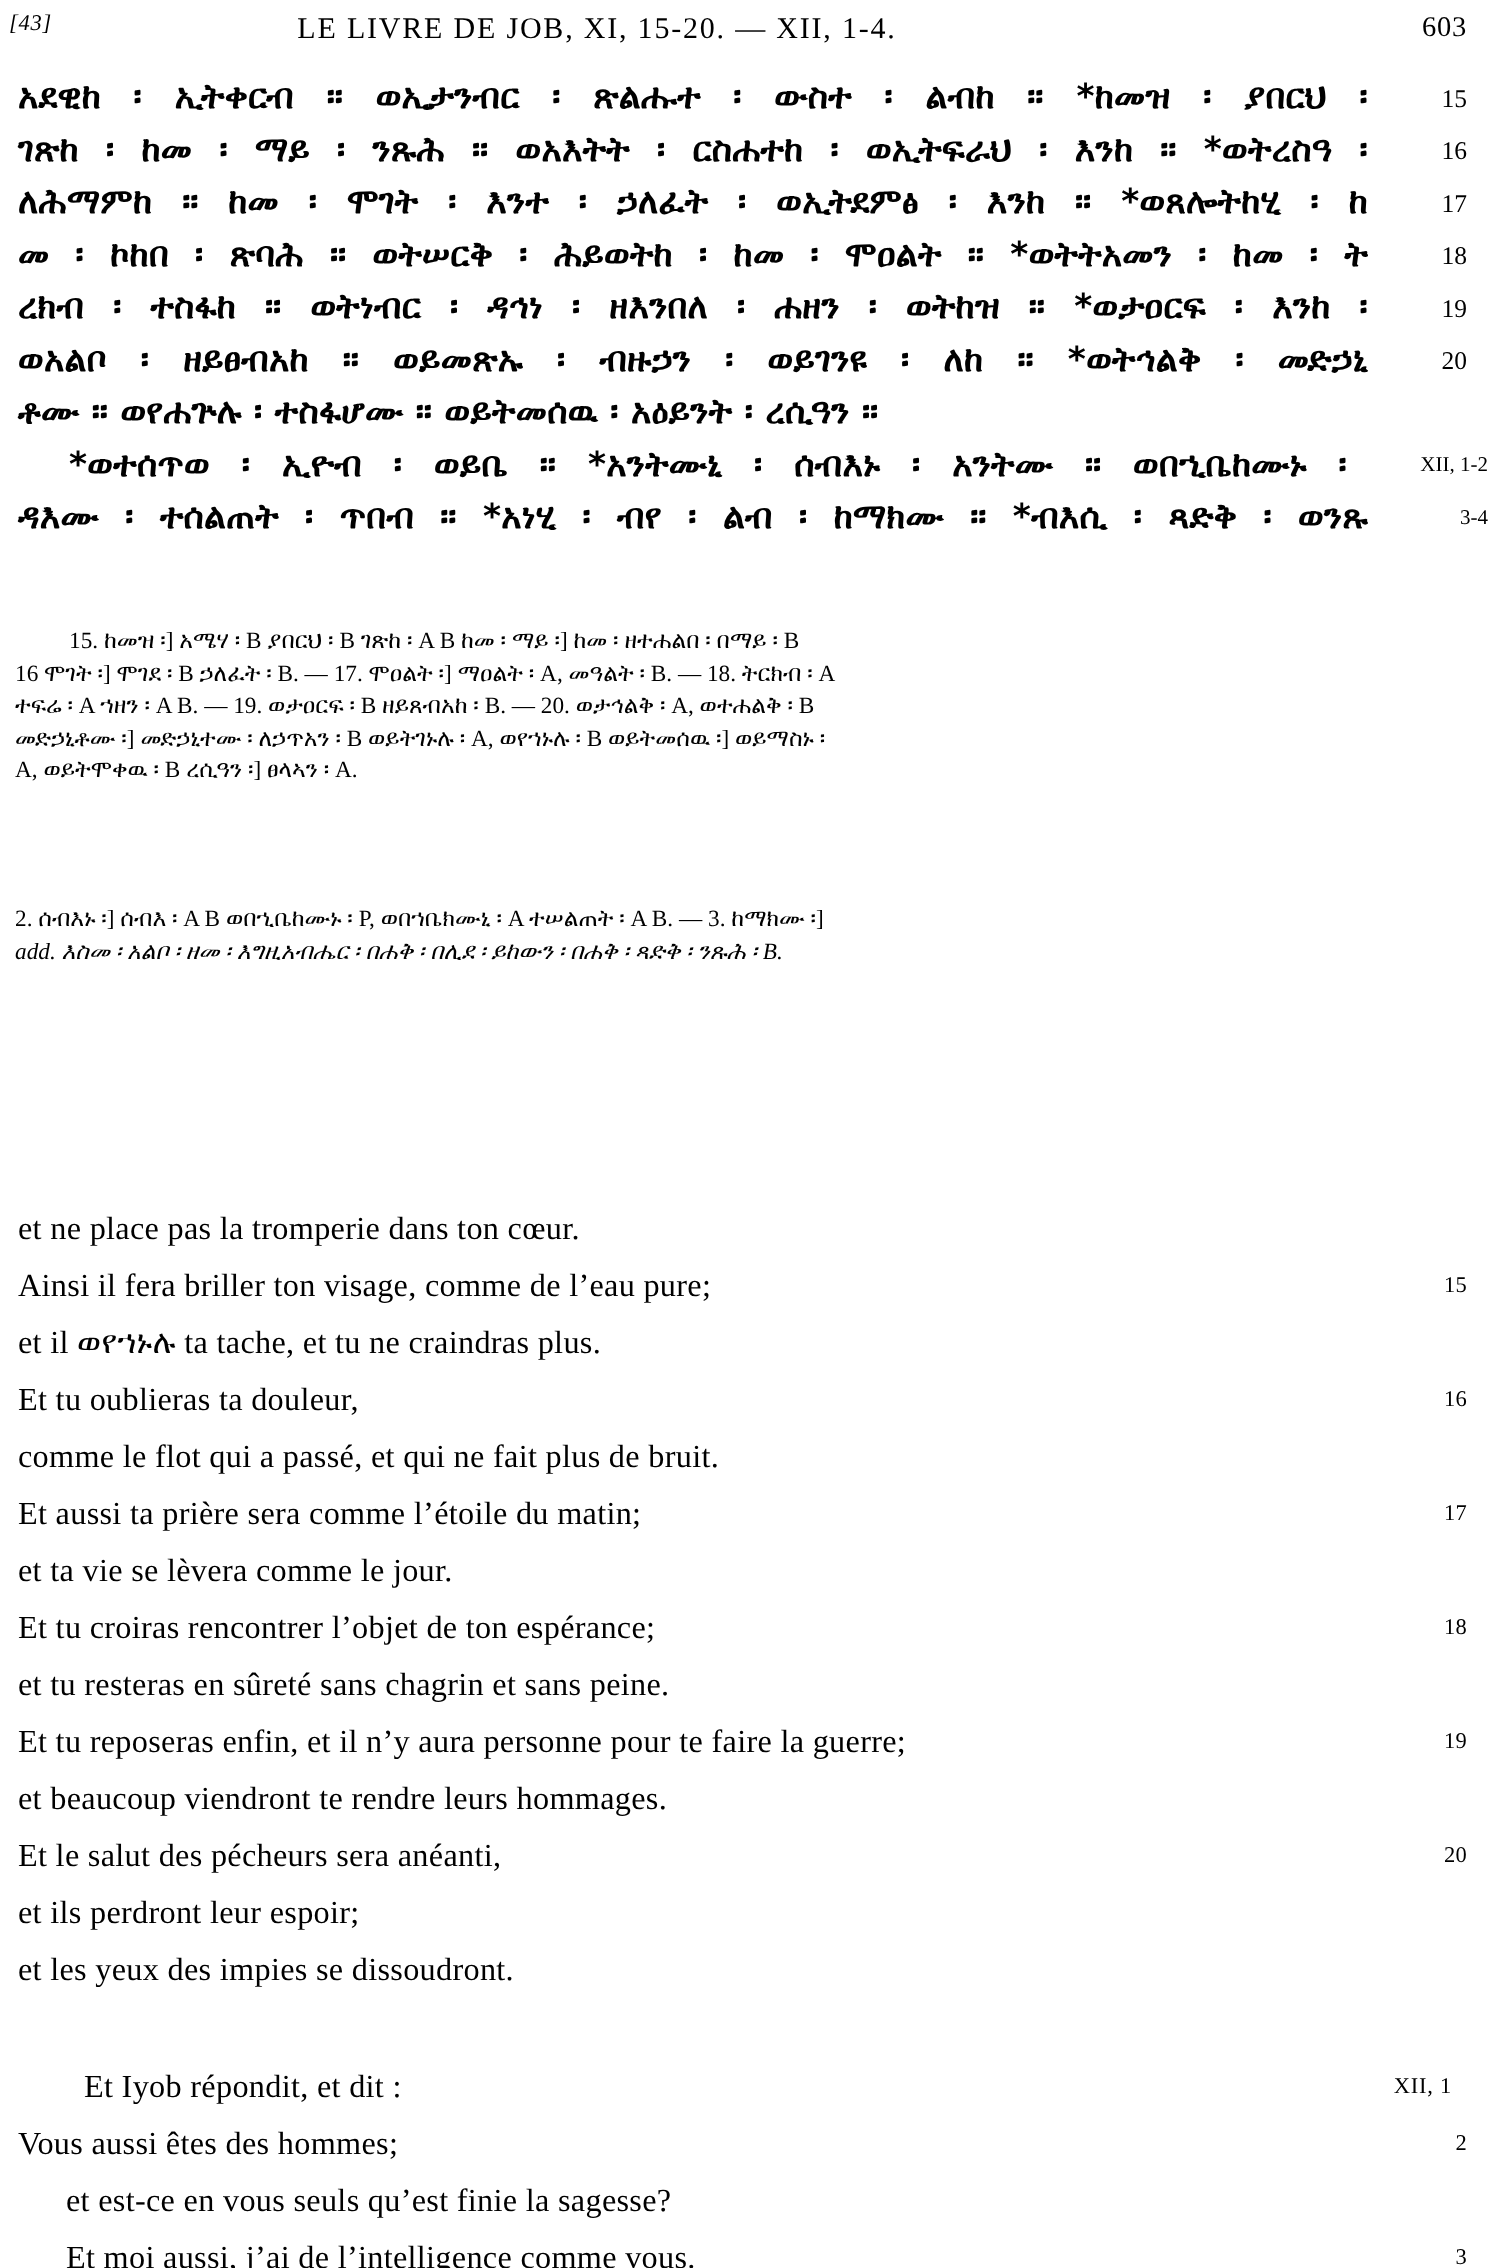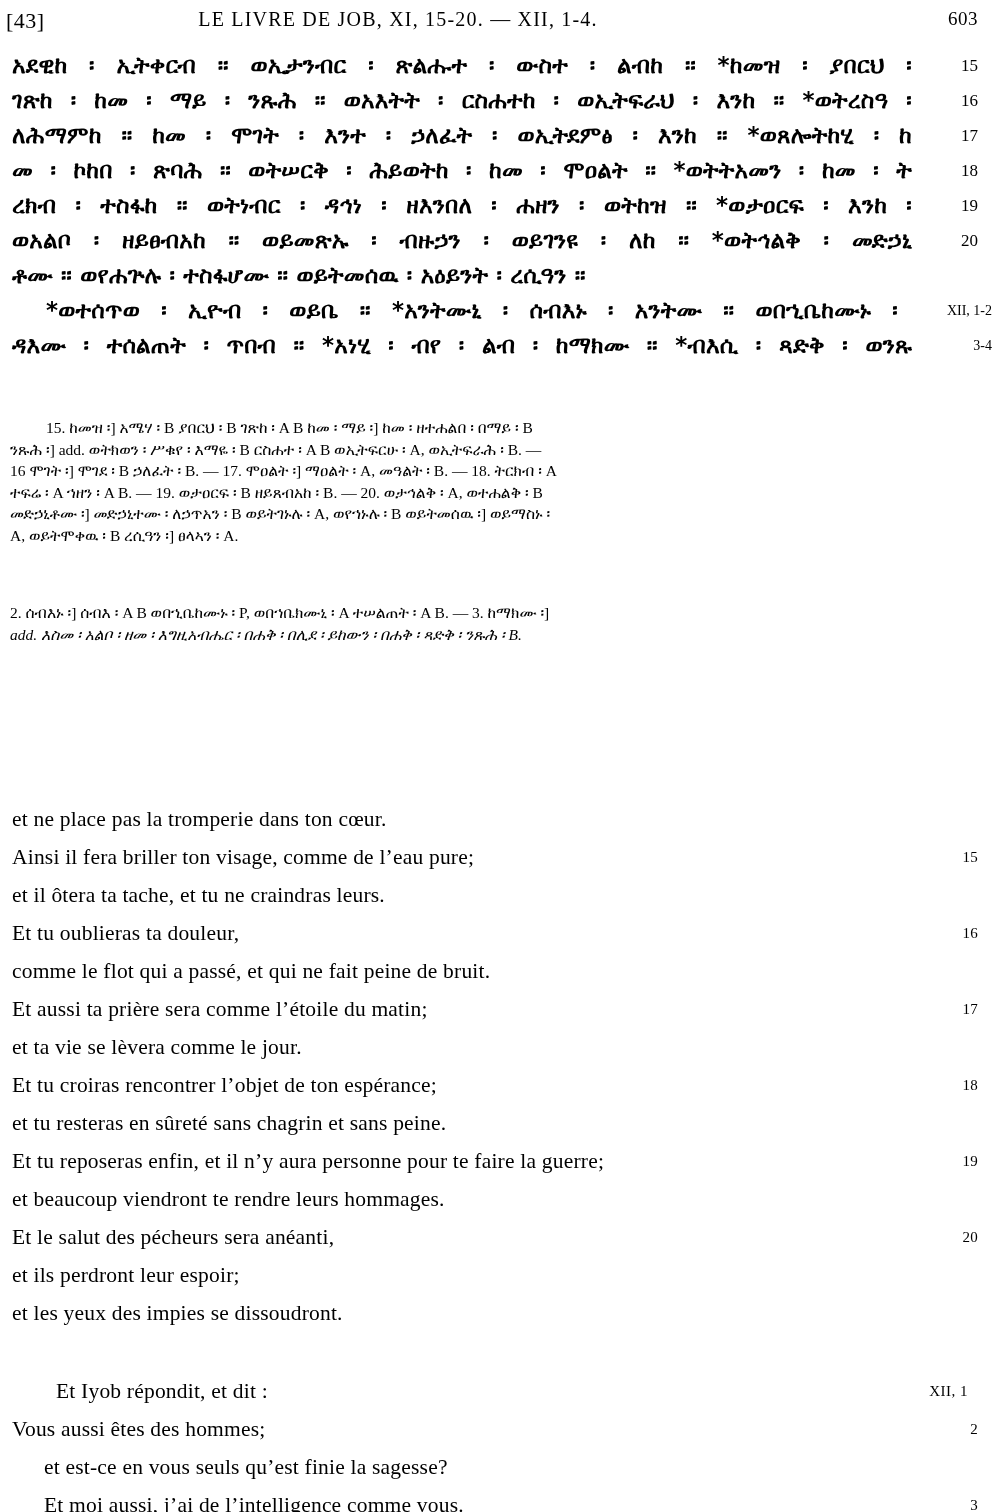--- a/index.html
+++ b/index.html
@@ -21,22 +21,23 @@
     position: absolute;
     top: 8px;
     left: 0;
     width: 1000px;
     height: 30px;
   }
   .runhead .folio-left {
     position: absolute;
     left: 6px;
     top: 0;
-    font-size: 22px;
+    font-size: 15px;
     letter-spacing: 0.5px;
+    font-style: italic;
   }
   .runhead .title {
     position: absolute;
     left: 0;
     top: 0;
     width: 796px;
     text-align: center;
     font-size: 20px;
     letter-spacing: 1.2px;
   }
@@ -196,21 +197,20 @@
 
   <div class="geez-line">
     <span class="geez-text">ዳእሙ ፡ ተሰልጠት ፡ ጥበብ ። *አነሂ ፡ ብየ ፡ ልብ ፡ ከማክሙ ። *ብእሲ ፡ ጻድቅ ፡ ወንጹ</span>
     <span class="geez-num small">3-4</span>
   </div>
 
 </div>
 
 <div class="apparatus app-block-1">
   <p class="app-para first-ind">15. ከመዝ ፡] አሜሃ ፡ B    ያበርህ ፡ B    ገጽከ ፡ A B    ከመ ፡ ማይ ፡] ከመ ፡ ዘተሐልበ ፡ በማይ ፡ B</p>
-  <p class="app-para">ንጹሕ ፡] add. ወትክወን ፡ ሥቁየ ፡ እማዬ ፡ B    ርስሐተ ፡ A B    ወኢትፍርሁ ፡ A, ወኢትፍራሕ ፡ B. —</p>
   <p class="app-para">16 ሞገት ፡] ሞገደ ፡ B    ኃለፈት ፡ B. — 17. ሞዐልት ፡] ማዐልት ፡ A, መዓልት ፡ B. — 18. ትርክብ ፡ A</p>
   <p class="app-para">ተፍሬ ፡ A    ኀዘን ፡ A B. — 19. ወታዐርፍ ፡ B    ዘይጸብአከ ፡ B. — 20. ወታኅልቅ ፡ A, ወተሐልቅ ፡ B</p>
   <p class="app-para">መድኃኒቶሙ ፡] መድኃኒተሙ ፡ ለኃጥአን ፡ B    ወይትገኑሉ ፡ A, ወየኀኑሉ ፡ B    ወይትመሰዉ ፡] ወይማስኑ ፡</p>
   <p class="app-para">A, ወይትሞቀዉ ፡ B    ረሲዓን ፡] ፀላኣን ፡ A.</p>
 </div>
 
 <div class="apparatus app-block-2">
   <p class="app-para">2. ሰብእኑ ፡] ሰብእ ፡ A B    ወበኂቤከሙኑ ፡ P, ወበኀቤክሙኒ ፡ A    ተሠልጠት ፡ A B. — 3. ከማክሙ ፡]</p>
   <p class="app-para app-it">add. እስመ ፡ አልቦ ፡ ዘመ ፡ እግዚአብሔር ፡ በሐቅ ፡ በሊደ ፡ ይከውን ፡ በሐቅ ፡ ጻድቅ ፡ ንጹሕ ፡ B.</p>
 </div>
@@ -221,31 +221,31 @@
     <span class="fr-text">et ne place pas la tromperie dans ton cœur.</span>
     <span class="fr-num"></span>
   </div>
 
   <div class="fr-line">
     <span class="fr-text">Ainsi il fera briller ton visage, comme de l’eau pure;</span>
     <span class="fr-num">15</span>
   </div>
 
   <div class="fr-line">
-    <span class="fr-text">et il ôtera ta tache, et tu ne craindras leurs.</span>
+    <span class="fr-text">et il ወየኀኑሉ ta tache, et tu ne craindras plus.</span>
     <span class="fr-num"></span>
   </div>
 
   <div class="fr-line">
     <span class="fr-text">Et tu oublieras ta douleur,</span>
     <span class="fr-num">16</span>
   </div>
 
   <div class="fr-line">
-    <span class="fr-text">comme le flot qui a passé, et qui ne fait peine de bruit.</span>
+    <span class="fr-text">comme le flot qui a passé, et qui ne fait plus de bruit.</span>
     <span class="fr-num"></span>
   </div>
 
   <div class="fr-line">
     <span class="fr-text">Et aussi ta prière sera comme l’étoile du matin;</span>
     <span class="fr-num">17</span>
   </div>
 
   <div class="fr-line">
     <span class="fr-text">et ta vie se lèvera comme le jour.</span>

